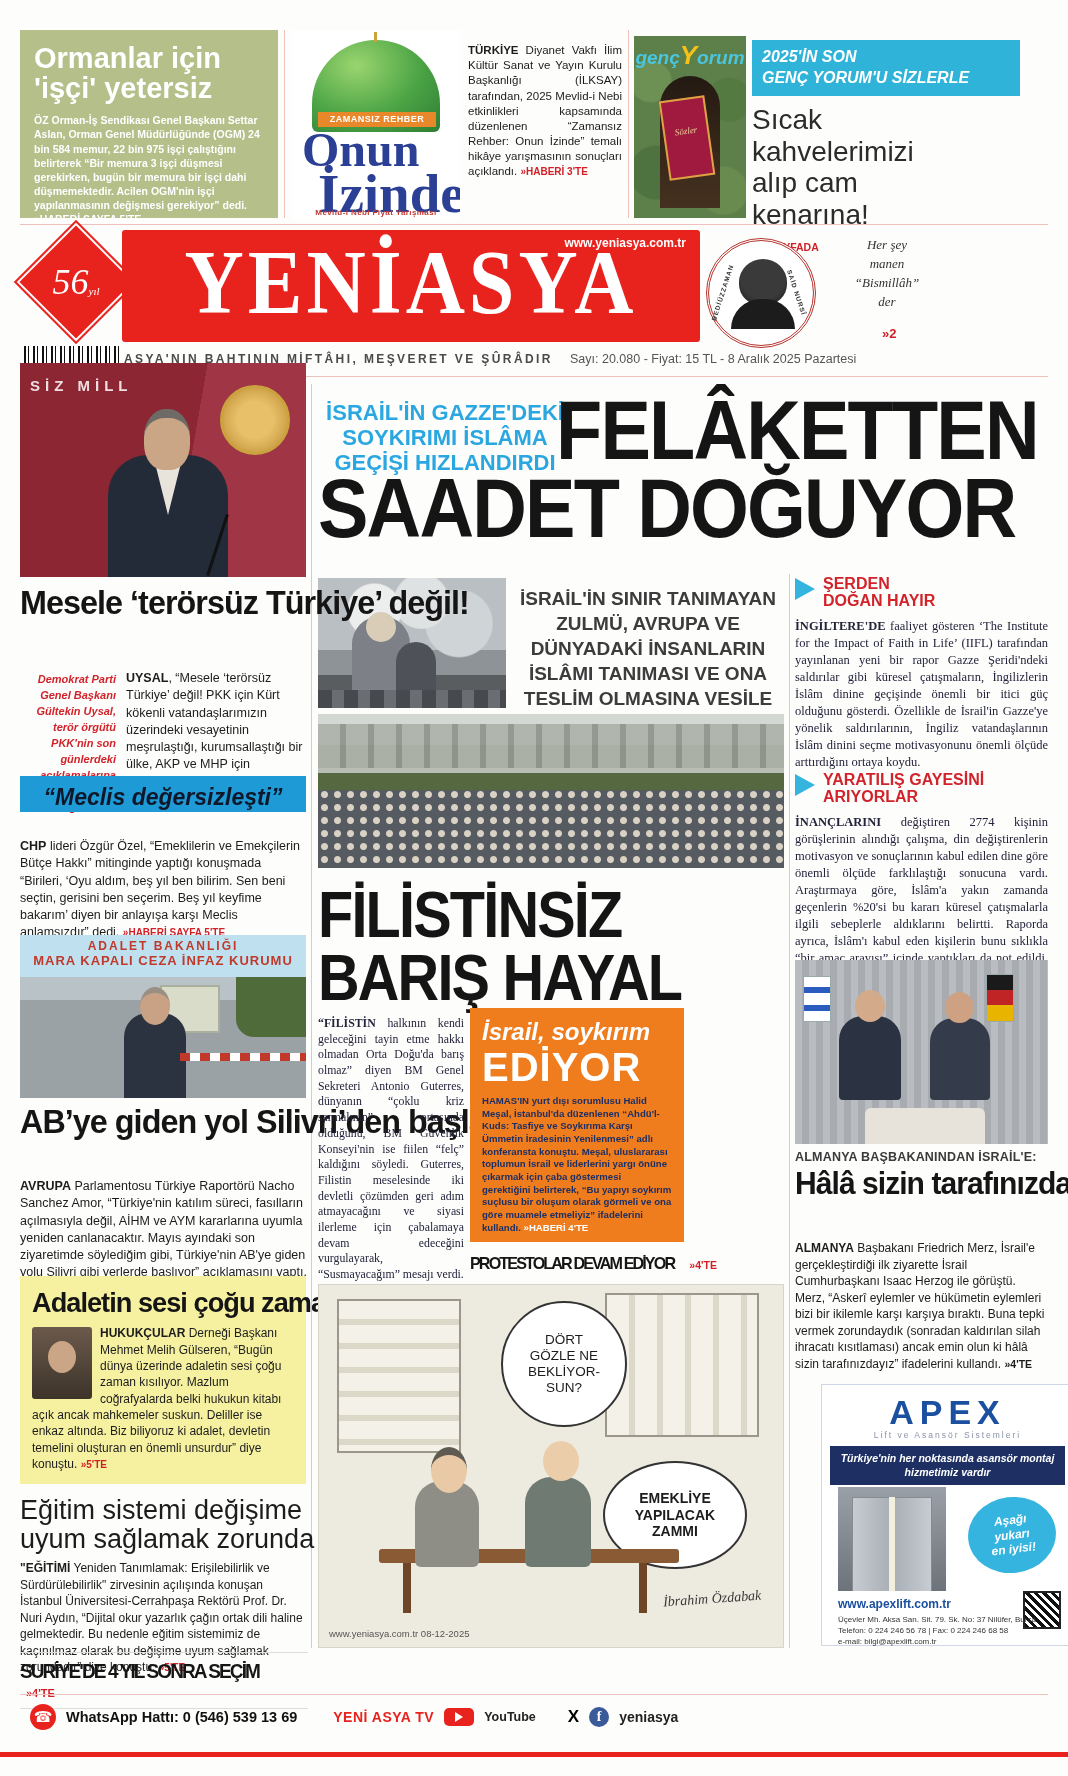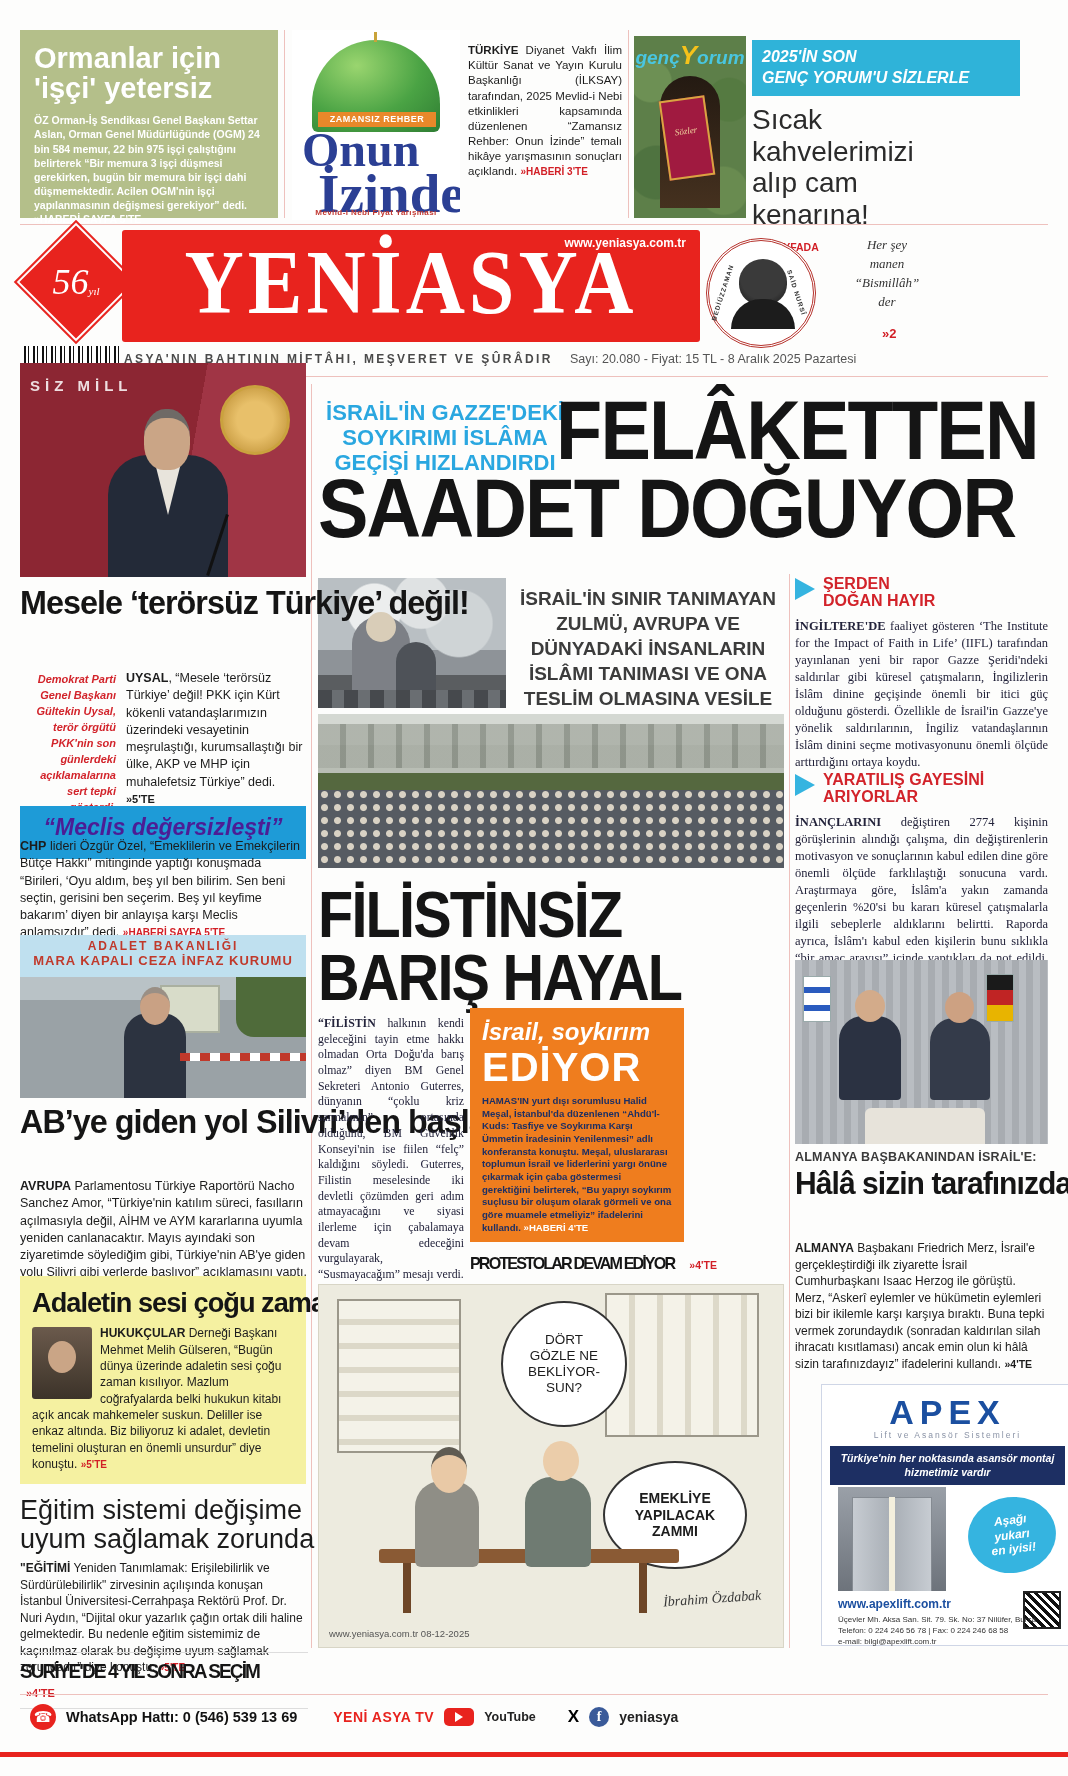--- a/index.html
+++ b/index.html
@@ -171,21 +171,21 @@
   </div>
 
   <div class="abs cond prewrap" style="left:20px;top:585px;font-size:34px;line-height:1.02;letter-spacing:-1px;transform:scaleX(.95);">Mesele ‘terörsüz
 Türkiye’ değil!</div>
   <div class="abs" style="left:20px;top:672px;width:96px;text-align:right;color:#d2232a;font-style:italic;font-weight:700;font-size:11px;line-height:1.45;">Demokrat Parti Genel Başkanı Gültekin Uysal, terör örgütü PKK'nin son günlerdeki açıklamalarına sert tepki gösterdi.</div>
   <div class="abs body-sm" style="left:126px;top:670px;width:180px;">
     <b>UYSAL</b><span>, “Mesele ‘terörsüz Türkiye’ değil! PKK için Kürt kökenli vatandaşlarımızın üzerindeki vesayetinin meşrulaştığı, kurumsallaştığı bir ülke, AKP ve MHP için muhalefetsiz Türkiye” dedi.</span>
     <span class="ref" style="font-size:11px;color:#1c1c1c;">»5'TE</span>
   </div>
 
-  <div class="abs" style="left:20px;top:806px;width:286px;height:53px;background:#1e9bd7;color:#4c1d95;font-style:italic;font-weight:800;font-size:23px;text-align:center;line-height:42px;">“Meclis değersizleşti”</div>
+  <div class="abs" style="left:20px;top:776px;width:286px;height:36px;background:#1e9bd7;color:#0f172a;font-style:italic;font-weight:800;font-size:23px;text-align:center;line-height:42px;">“Meclis değersizleşti”</div>
   <div class="abs body-sm" style="left:20px;top:838px;width:286px;">
     <b>CHP</b><span> lideri Özgür Özel, “Emeklilerin ve Emekçilerin Bütçe Hakkı” mitinginde yaptığı konuşmada “Birileri, ‘Oyu aldım, beş yıl ben bilirim. Sen beni seçtin, gerisini ben seçerim. Beş yıl keyfime bakarım’ diyen bir anlayışa karşı Meclis anlamsızdır” dedi.</span>
     <span class="ref" style="font-size:10px;">»HABERİ SAYFA 5'TE</span>
   </div>
 
   <div class="abs photo" style="left:20px;top:935px;width:286px;height:163px;background:linear-gradient(#cde6f2 0 26%,#b9c2c6 26% 40%,#9aa2a6 40% 100%);">
     <div class="abs" style="left:0;top:0;width:100%;height:42px;background:#bfe0ef;text-align:center;">
       <div style="color:#c0392b;font-weight:800;font-size:12px;margin-top:4px;letter-spacing:2px;">ADALET BAKANLIĞI</div>
       <div style="color:#c0392b;font-weight:800;font-size:13px;letter-spacing:1px;">MARA KAPALI CEZA İNFAZ KURUMU</div>
     </div>

